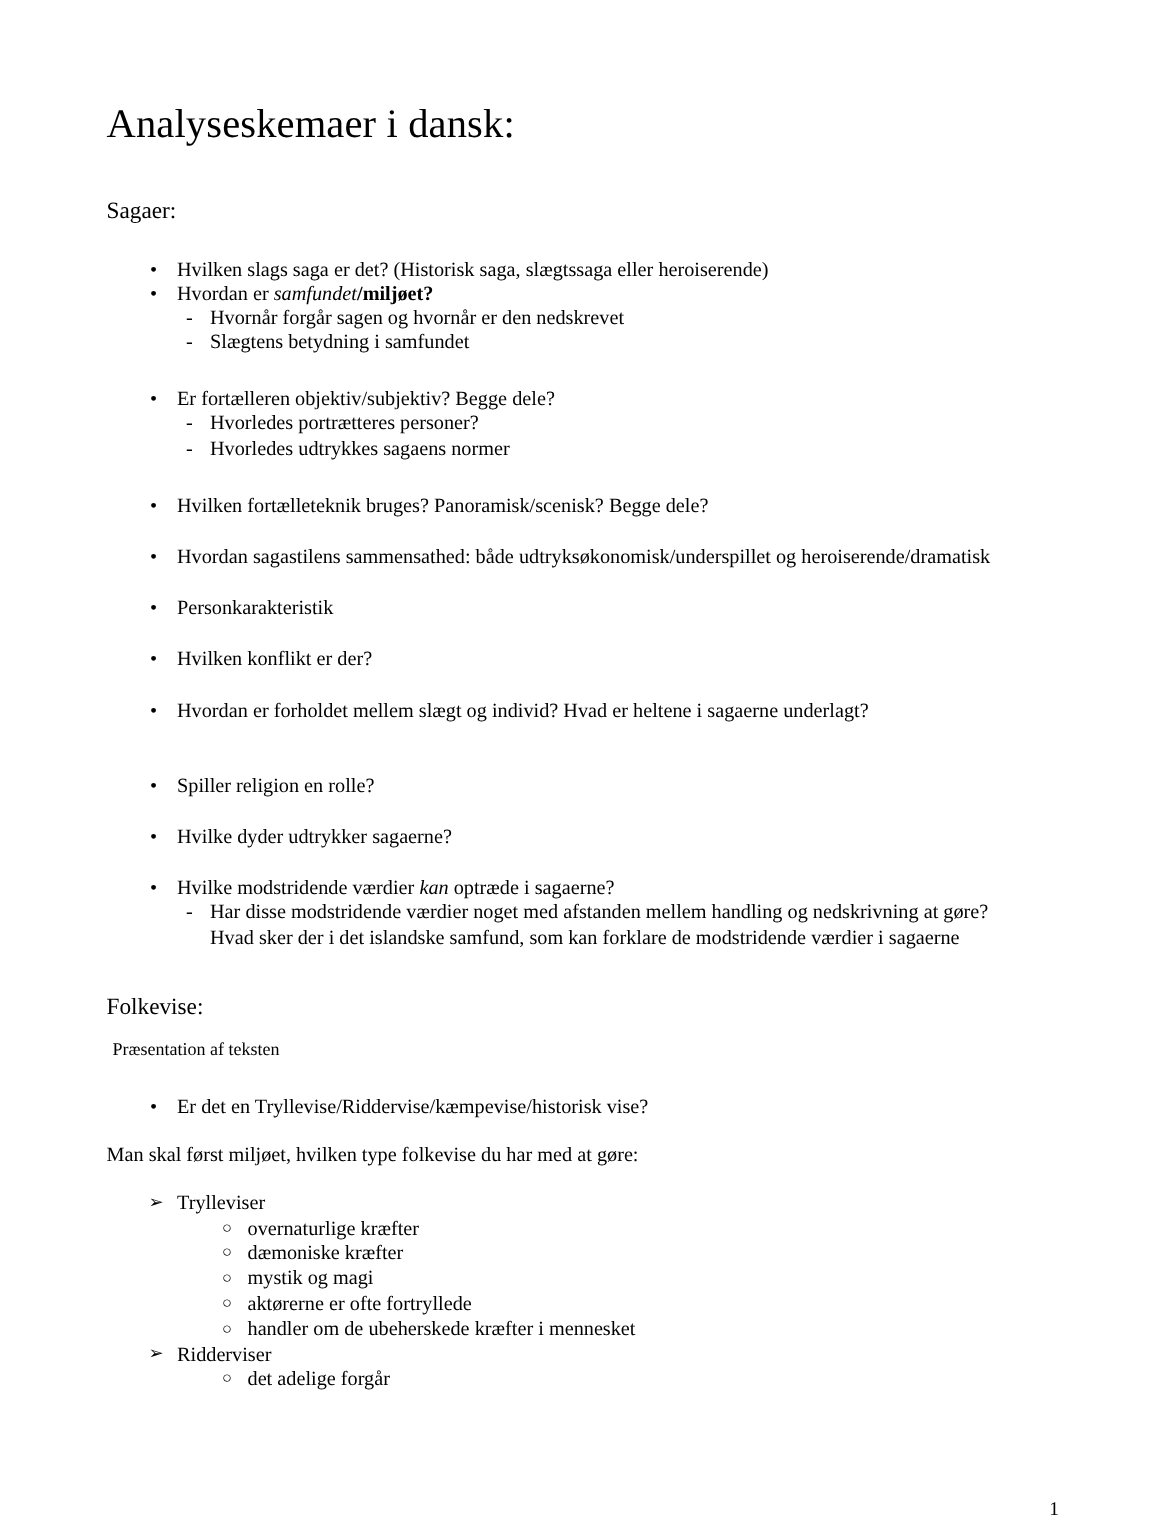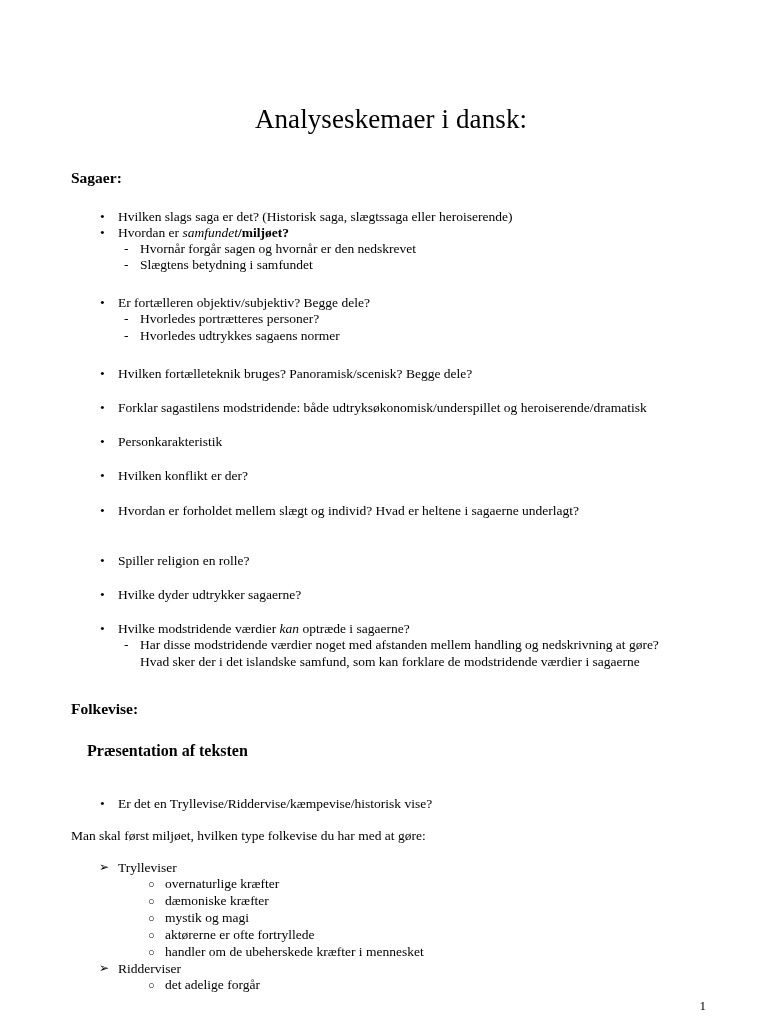--- a/index.html
+++ b/index.html
@@ -22,37 +22,36 @@
     top: 0;
     width: 640px;
   }
 
   
   .doc-title {
     font-size: 27px;
     font-weight: normal;
     line-height: 1.1;
     margin: 0;
-    padding-top: 105px;
+    padding-top: 68px;
     letter-spacing: 0.1px;
-    text-align: center;
   }
 
   
   .section-heading {
     font-size: 15.5px;
-    font-weight: bold;
+    font-weight: normal;
     margin: 0;
     line-height: 1.15;
   }
   .subheading {
-    font-size: 16px;
-    font-weight: bold;
+    font-size: 12px;
+    font-weight: normal;
     line-height: 1.15;
-    margin: 16px;
+    margin: 4px;
   }
 
   
   .body-line {
     font-size: 13.5px;
     line-height: 1.18;
     margin: 0;
   }
 
   
@@ -210,21 +209,21 @@
         <span class="bullet-glyph">•</span>
         <span>Hvilken fortælleteknik bruges? Panoramisk/scenisk? Begge dele?</span>
       </li>
     </ul>
 
     <div class="sp-18"></div>
 
     <ul class="level1">
       <li>
         <span class="bullet-glyph">•</span>
-        <span>Forklar sagastilens modstridende: både udtryksøkonomisk/underspillet og heroiserende/dramatisk</span>
+        <span>Hvordan sagastilens sammensathed: både udtryksøkonomisk/underspillet og heroiserende/dramatisk</span>
       </li>
     </ul>
 
     <div class="sp-18"></div>
 
     <ul class="level1">
       <li>
         <span class="bullet-glyph">•</span>
         <span>Personkarakteristik</span>
       </li>

